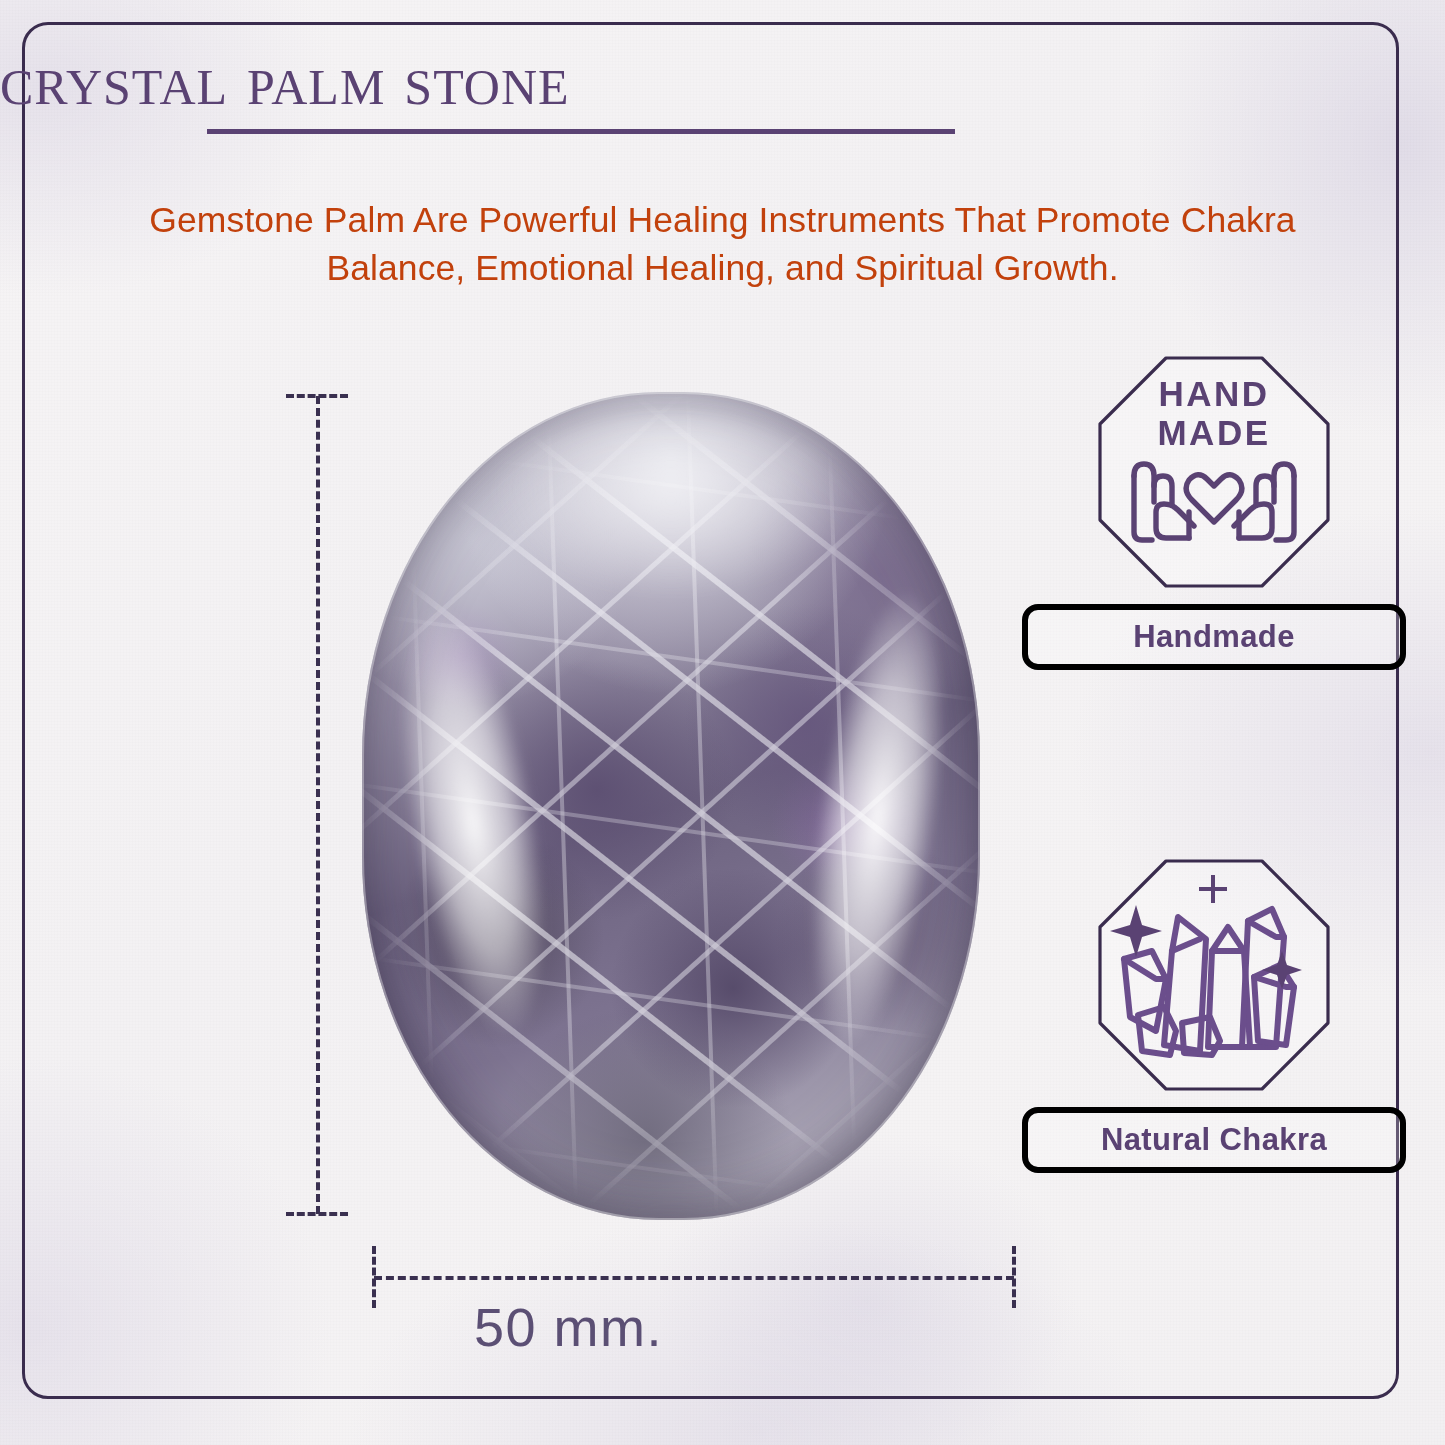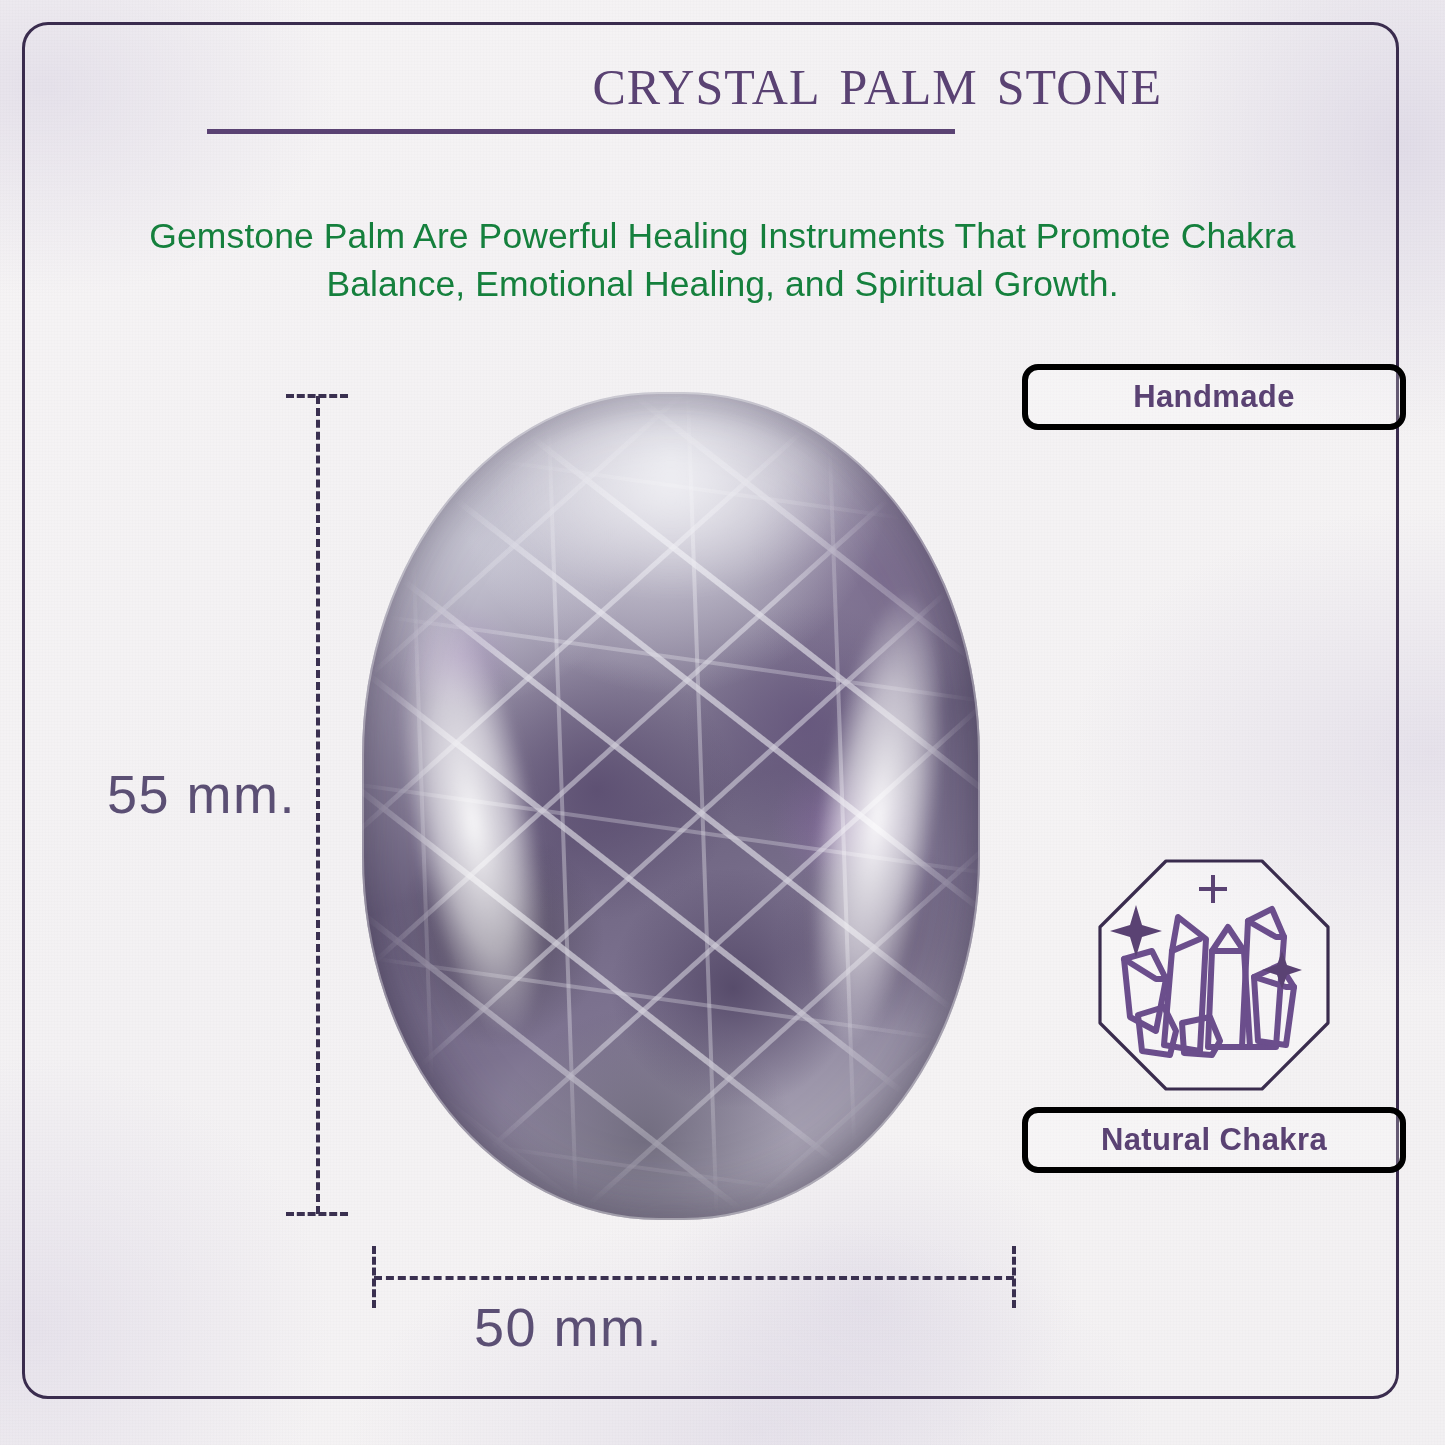--- a/index.html
+++ b/index.html
@@ -47,21 +47,21 @@
     border-radius: 26px;
     box-sizing: border-box;
     pointer-events: none;
   }
   
   #title-block {
     position: absolute;
     left: 0;
     top: 44px;
     width: 1162px;
-    text-align: right;
+    text-align: left;
   }
   #title {
     font-family: "Liberation Serif", "DejaVu Serif", serif;
     font-size: 72px;
     line-height: 1.0;
     letter-spacing: 1px;
     color: #5a4273;
     font-variant: small-caps;
     text-transform: lowercase;
     white-space: nowrap;
@@ -76,23 +76,22 @@
   }
   
   #subtitle {
     position: absolute;
     left: 120px;
     top: 196px;
     width: 1205px;
     text-align: center;
     font-size: 35.5px;
     line-height: 1.36;
-    color: #15803d;
+    color: #c2410c;
     letter-spacing: 0.1px;
-    margin-top: 16px;
   }
   
   #stone-wrap {
     position: absolute;
     left: 362px;
     top: 392px;
     width: 618px;
     height: 828px;
   }
   #stone {
@@ -278,28 +277,50 @@
       <div id="stone-gloss-top"></div>
       <div id="stone-gloss-left"></div>
       <div id="stone-gloss-right"></div>
     </div>
     <div id="stone-rim"></div>
   </div>
 
   <div id="dim-v-cap-top" class="dim-h-line"></div>
   <div id="dim-v" class="dim-v-line"></div>
   <div id="dim-v-cap-bottom" class="dim-h-line"></div>
-  <div id="dim-v-label">55 mm.</div>
 
   <div id="dim-h-cap-left" class="dim-v-line"></div>
   <div id="dim-h" class="dim-h-line"></div>
   <div id="dim-h-cap-right" class="dim-v-line"></div>
   <div id="dim-h-label">50 mm.</div>
 
   <div id="badge-handmade" class="badge-group">
+    <div class="badge-octagon">
+      <svg width="240" height="240" viewBox="0 0 240 240">
+        <polygon points="72,6 168,6 234,72 234,168 168,234 72,234 6,168 6,72" fill="rgba(255,255,255,0.28)" stroke="#3a2c4e" stroke-width="3.2" stroke-linejoin="round"></polygon>
+        <text x="120" y="54" text-anchor="middle" font-family="Liberation Sans, sans-serif" font-size="35" font-weight="bold" letter-spacing="2.5" fill="#5a4273">HAND</text>
+        <text x="120" y="93" text-anchor="middle" font-family="Liberation Sans, sans-serif" font-size="35" font-weight="bold" letter-spacing="2.5" fill="#5a4273">MADE</text>
+        <g fill="none" stroke="#5a4273" stroke-width="5.4" stroke-linecap="round" stroke-linejoin="round">
+
+          <path d="M40 124 L40 180 Q40 188 48 188 L58 188"></path>
+          <path d="M40 124 Q40 112 50 112 Q60 112 60 124 L60 150"></path>
+          <path d="M60 134 Q60 124 69 124 Q78 124 78 134 L78 152"></path>
+          <path d="M95 186 L72 186 Q62 186 62 176 L62 160 Q62 152 70 152 L70 152 Q78 152 84 158 L100 174"></path>
+          <path d="M95 186 L95 160"></path>
+
+          <path d="M200 124 L200 180 Q200 188 192 188 L182 188"></path>
+          <path d="M200 124 Q200 112 190 112 Q180 112 180 124 L180 150"></path>
+          <path d="M180 134 Q180 124 171 124 Q162 124 162 134 L162 152"></path>
+          <path d="M145 186 L168 186 Q178 186 178 176 L178 160 Q178 152 170 152 Q162 152 156 158 L140 174"></path>
+          <path d="M145 186 L145 160"></path>
+
+          <path d="M120 170 L98 148 Q88 138 95 128 Q104 118 113 127 L120 134 L127 127 Q136 118 145 128 Q152 138 142 148 Z"></path>
+        </g>
+      </svg>
+    </div>
     <div class="badge-pill">Handmade</div>
   </div>
 
   <div id="badge-crystal" class="badge-group">
     <div class="badge-octagon">
       <svg width="240" height="240" viewBox="0 0 240 240">
         <polygon points="72,6 168,6 234,72 234,168 168,234 72,234 6,168 6,72" fill="rgba(255,255,255,0.28)" stroke="#3a2c4e" stroke-width="3.2" stroke-linejoin="round"></polygon>
         <g fill="none" stroke="#6b4e8c" stroke-width="6" stroke-linejoin="round" stroke-linecap="round">
 
           <path d="M84 62 L112 84 L106 196 L70 190 L78 96 Z"></path>

